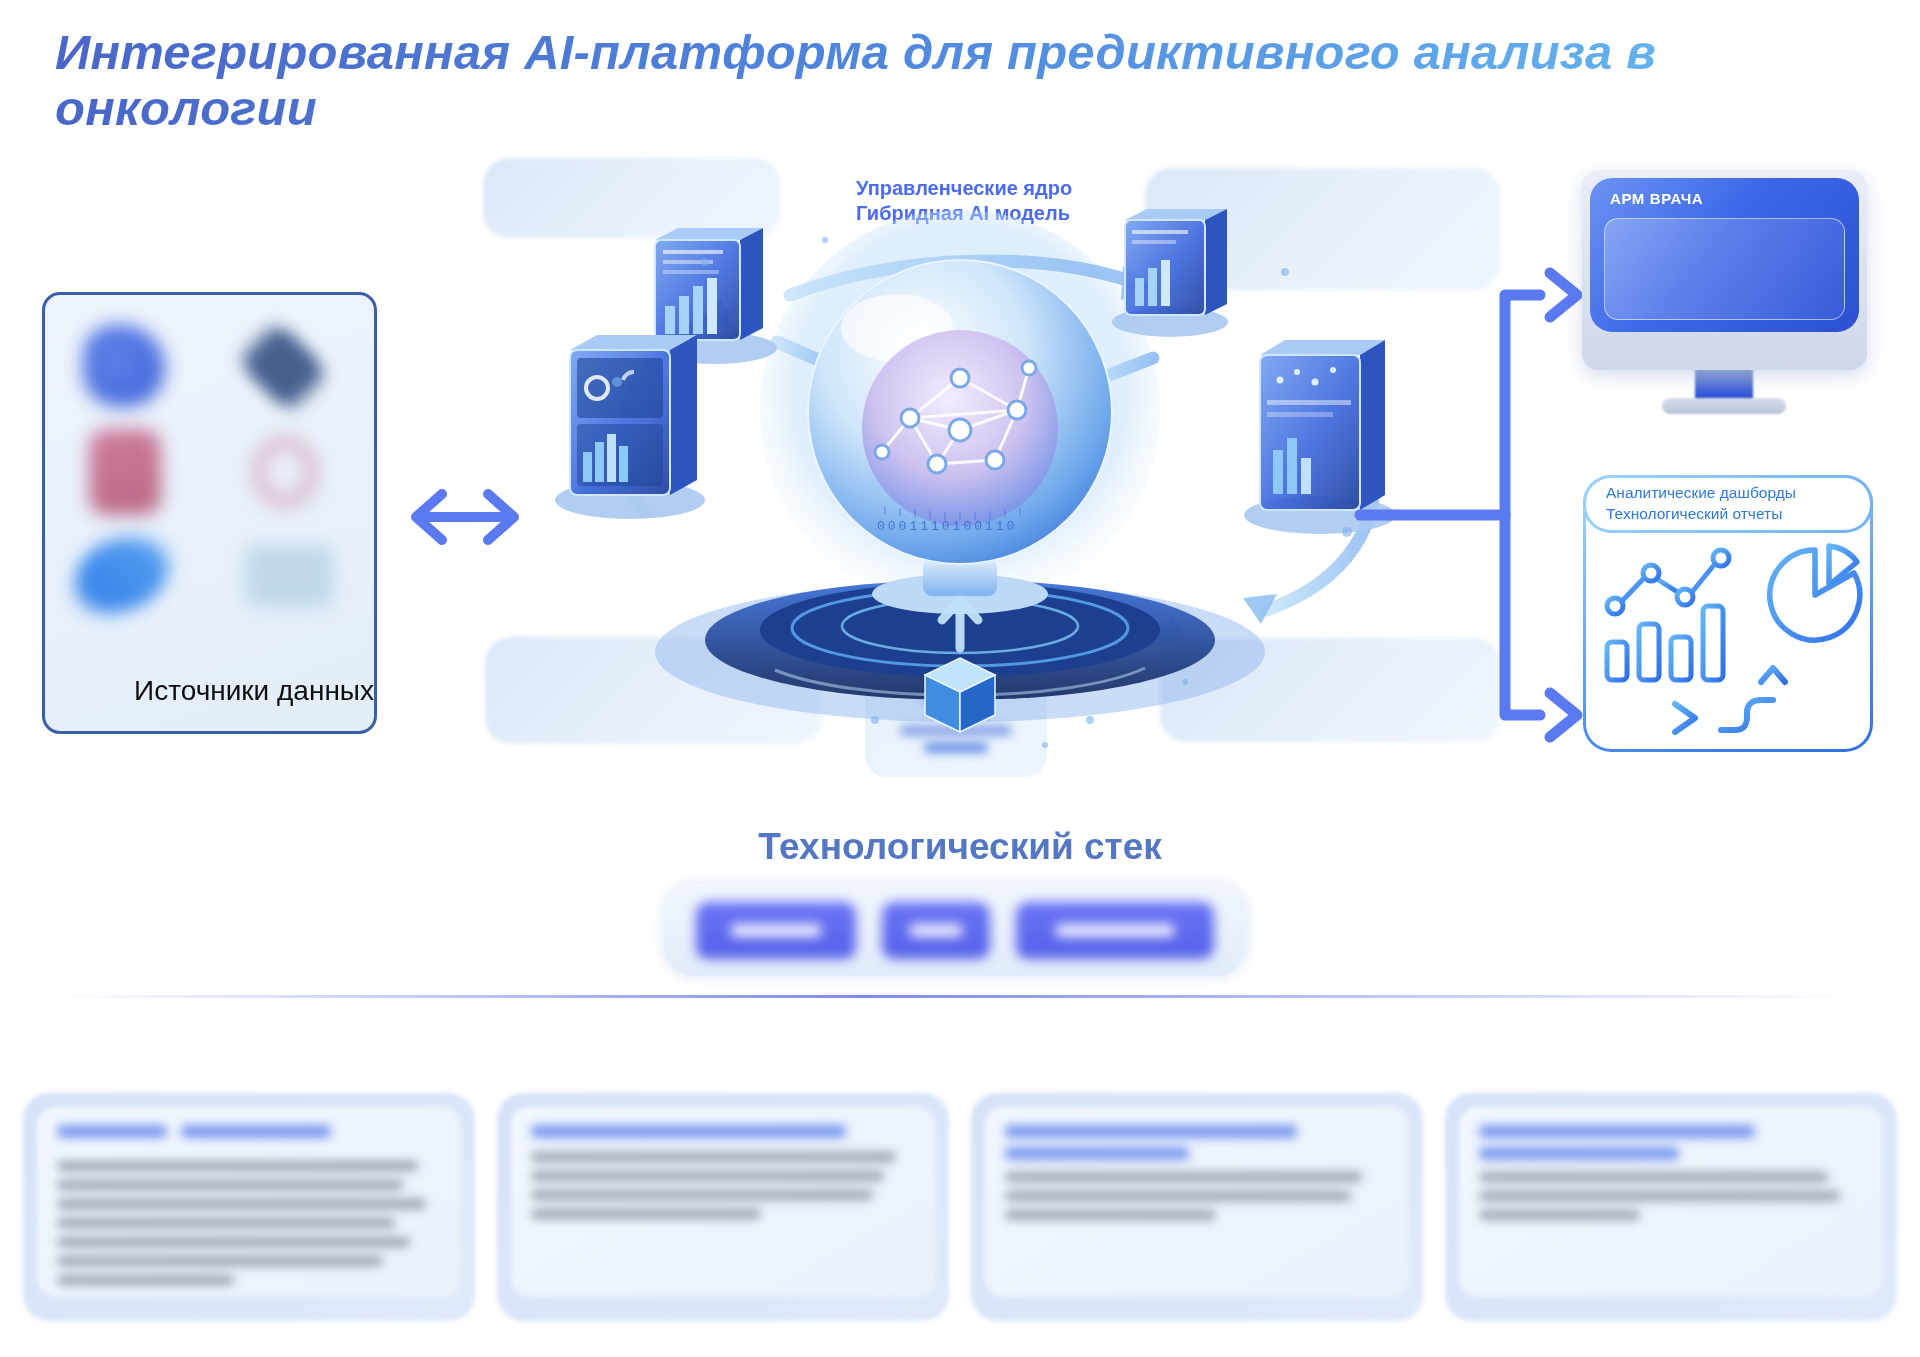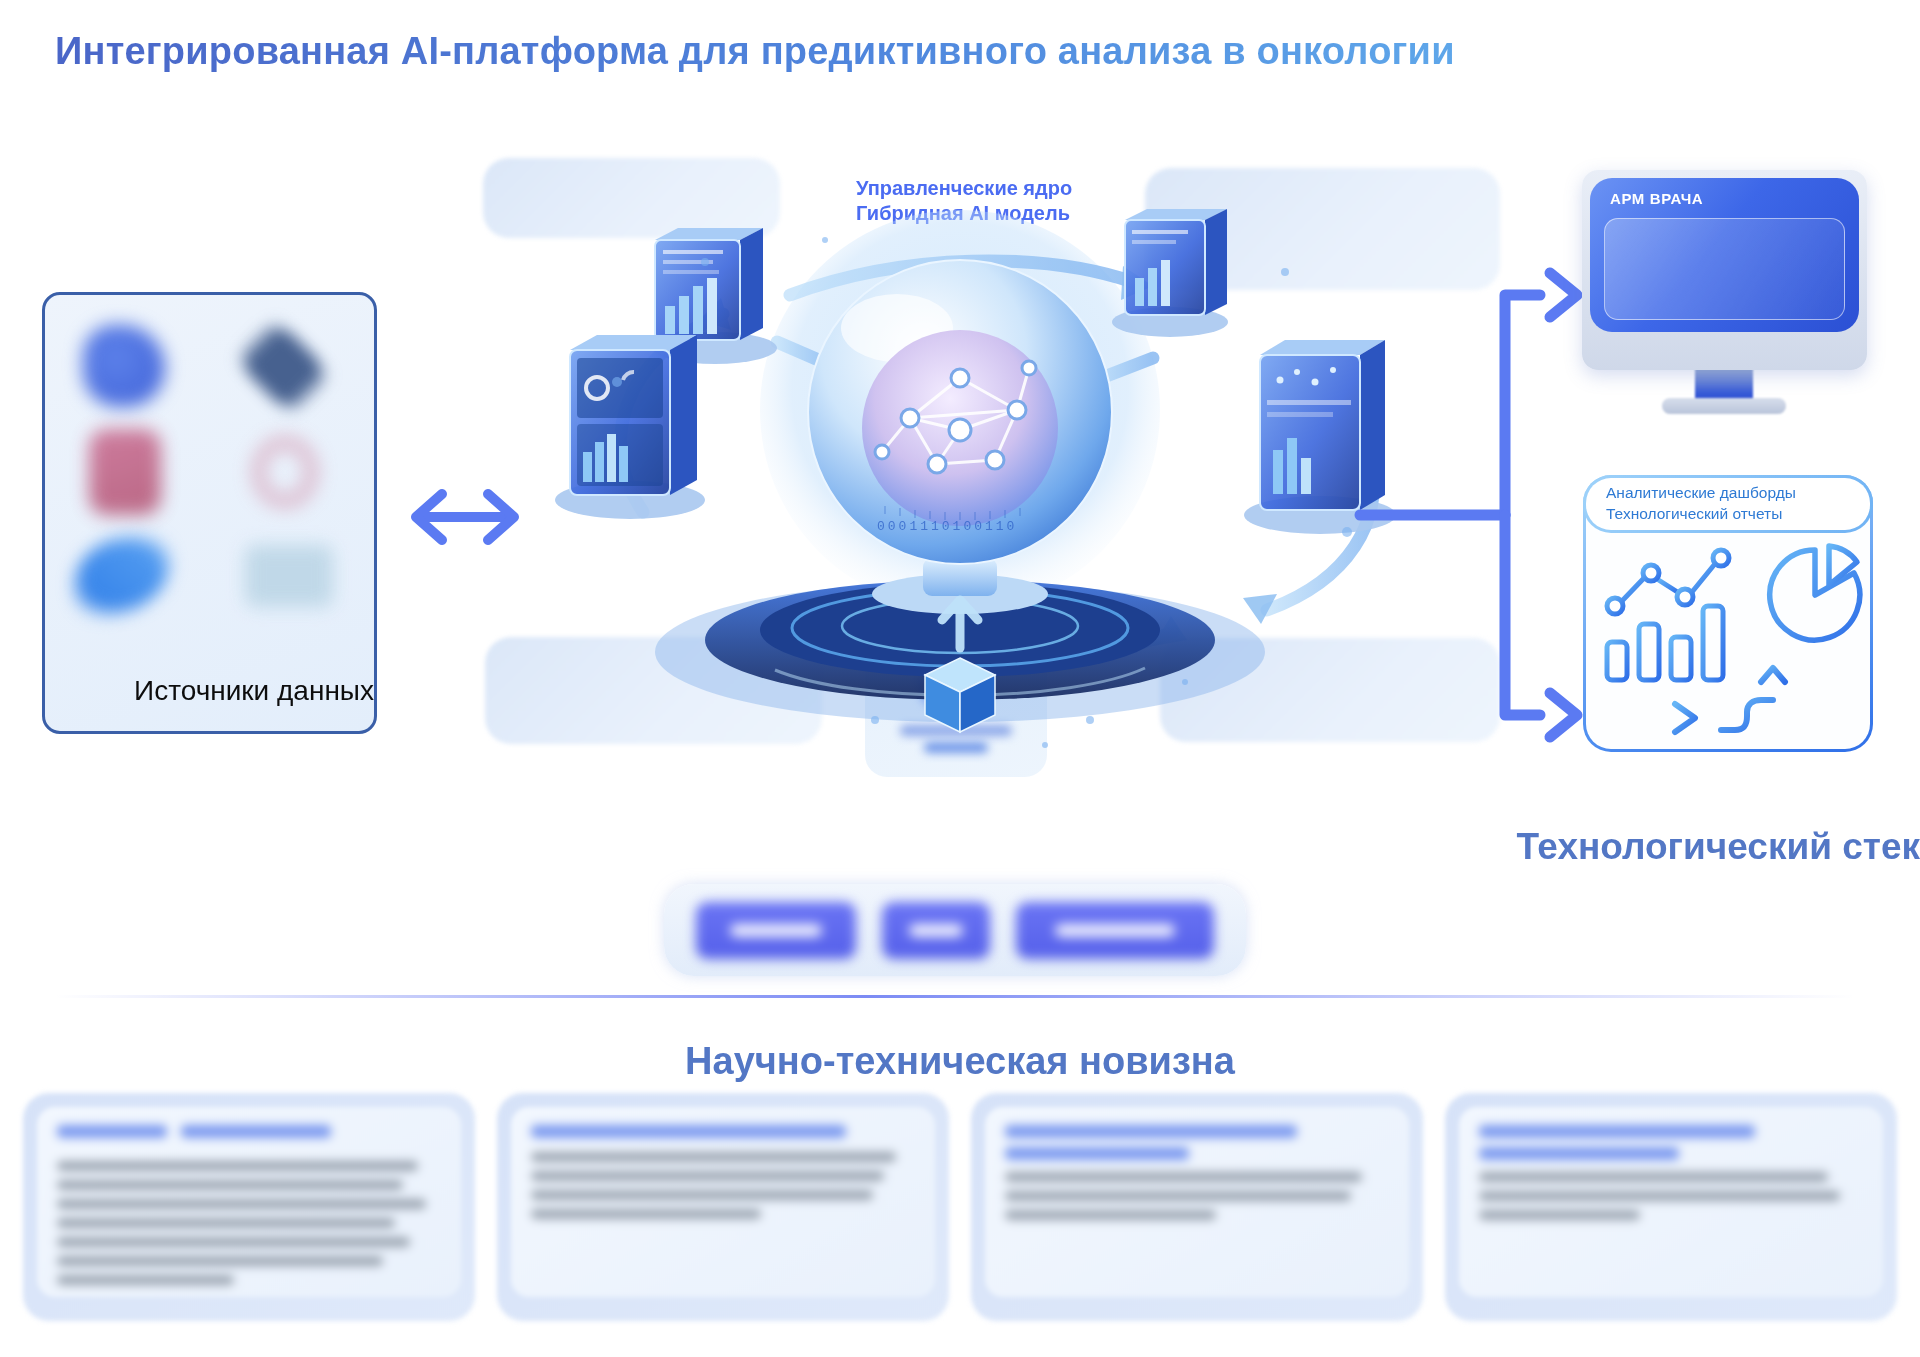--- a/index.html
+++ b/index.html
@@ -1,24 +1,24 @@
 <!DOCTYPE html>
 <html><head>
 <meta charset="utf-8">
 <style>
   html,body{margin:0;padding:0;background:#fff;}
   body{font-family:"Liberation Sans",sans-serif;}
   .page{position:relative;width:1920px;height:1357px;background:#ffffff;overflow:hidden;}
 
   
   .page-title{
-    position:absolute;left:55px;top:30px;width:1700px;
-    font-size:38px;font-weight:700;letter-spacing:.2px;
+    position:absolute;left:55px;top:24px;width:1700px;
+    font-size:49px;font-weight:700;letter-spacing:.2px;
     background:linear-gradient(90deg,#4a66c8 0%,#4f86dd 48%,#66b7f0 100%);
-    -webkit-background-clip:text;background-clip:text;color:transparent;
+    -webkit-background-clip:text;background-clip:text;color:transparent;font-style:italic;
   }
 
   
   .sources-box{
     position:absolute;left:42px;top:292px;width:335px;height:442px;
     border:3px solid #3a5fa8;border-radius:18px;
     background:linear-gradient(160deg,#eef4fc 0%,#e3eefb 100%);
     box-sizing:border-box;
   }
   .src-icon{position:absolute;filter:blur(9px);}
@@ -92,21 +92,21 @@
     display:flex;flex-direction:column;justify-content:center;padding-left:20px;
   }
   .dash-header div{font-size:15.5px;font-weight:400;color:#2e7ad4;line-height:1.35;}
   .dash-icons{position:absolute;left:1593px;top:540px;width:270px;height:205px;}
 
   
   .section-title{
     position:absolute;left:0;width:1920px;text-align:center;
     font-weight:700;color:#5377c5;
   }
-  .tech-title{top:826px;font-size:37px;text-align:right;}
+  .tech-title{top:826px;font-size:37px;}
   .novelty-title{top:1040px;font-size:38px;}
   .divider{
     position:absolute;left:55px;top:995px;width:1800px;height:3px;
     background:linear-gradient(90deg,rgba(90,110,240,0) 0%,rgba(80,100,240,.75) 45%,rgba(90,110,240,0) 100%);
   }
   .tech-container{
     position:absolute;left:664px;top:884px;width:582px;height:92px;border-radius:30px;
     background:linear-gradient(180deg,#f1f6fd 0%,#e2ecfa 100%);
     display:flex;align-items:center;justify-content:center;gap:26px;
     box-shadow:0 0 14px rgba(190,205,240,.6);
@@ -433,21 +433,20 @@
     <div class="tech-btn" style="width:108px;">
         <span style="width:54px;"></span>
       </div>
     <div class="tech-btn" style="width:198px;">
         <span style="width:120px;"></span>
       </div>
   </div>
 
   <div class="divider"></div>
 
-  <div class="section-title novelty-title">Научно-техническая новизна</div>
 
   <div class="card" style="left:23px;">
     <div class="card-inner">
       <div style="display:flex;gap:14px;">
           <div class="bar bar-title" style="width:110px;"></div>
           <div class="bar bar-title" style="width:150px;"></div>
         </div>
       <div class="bar bar-text" style="width:94%;margin-top:14px;"></div>
       <div class="bar bar-text" style="width:90%;"></div>
       <div class="bar bar-text" style="width:96%;"></div>

